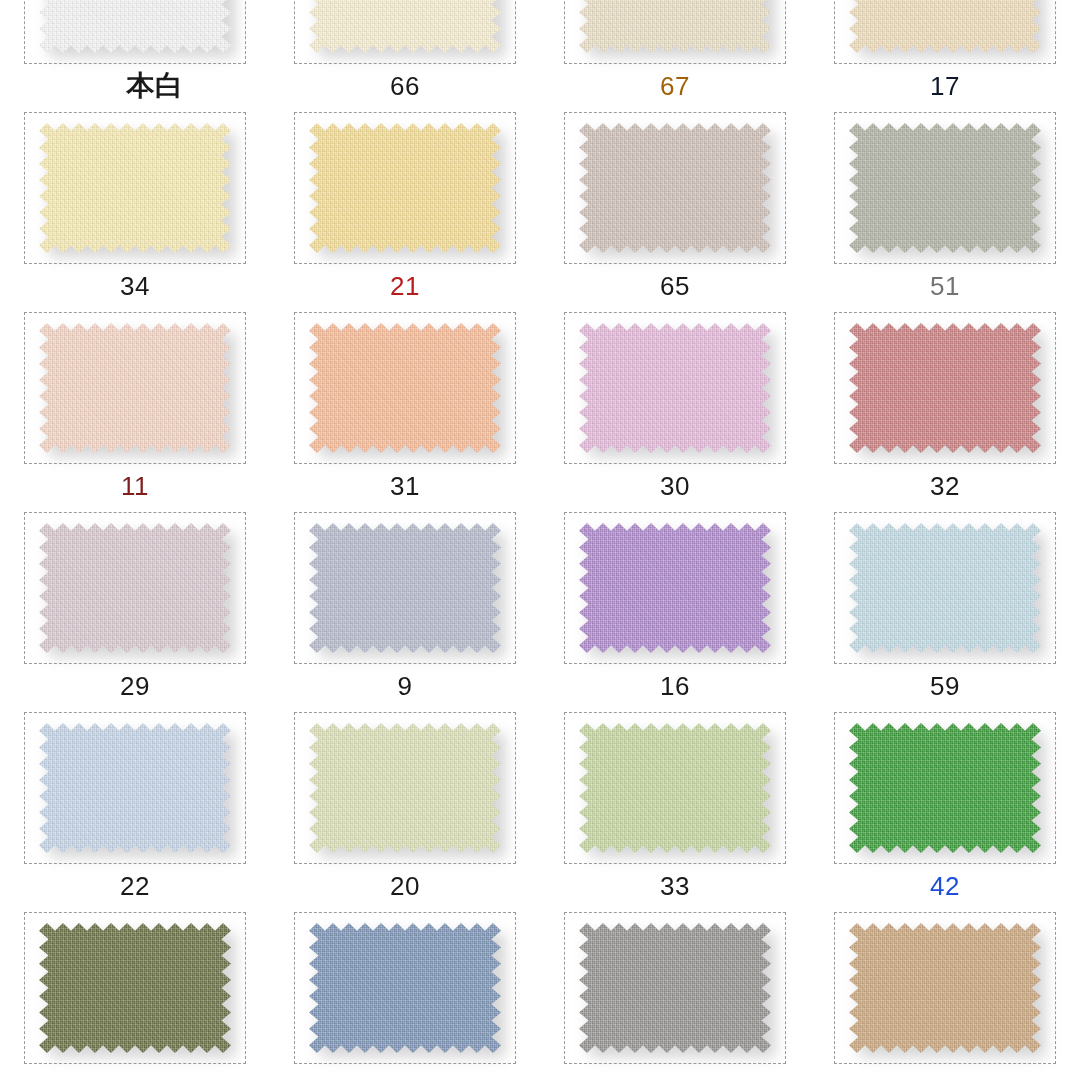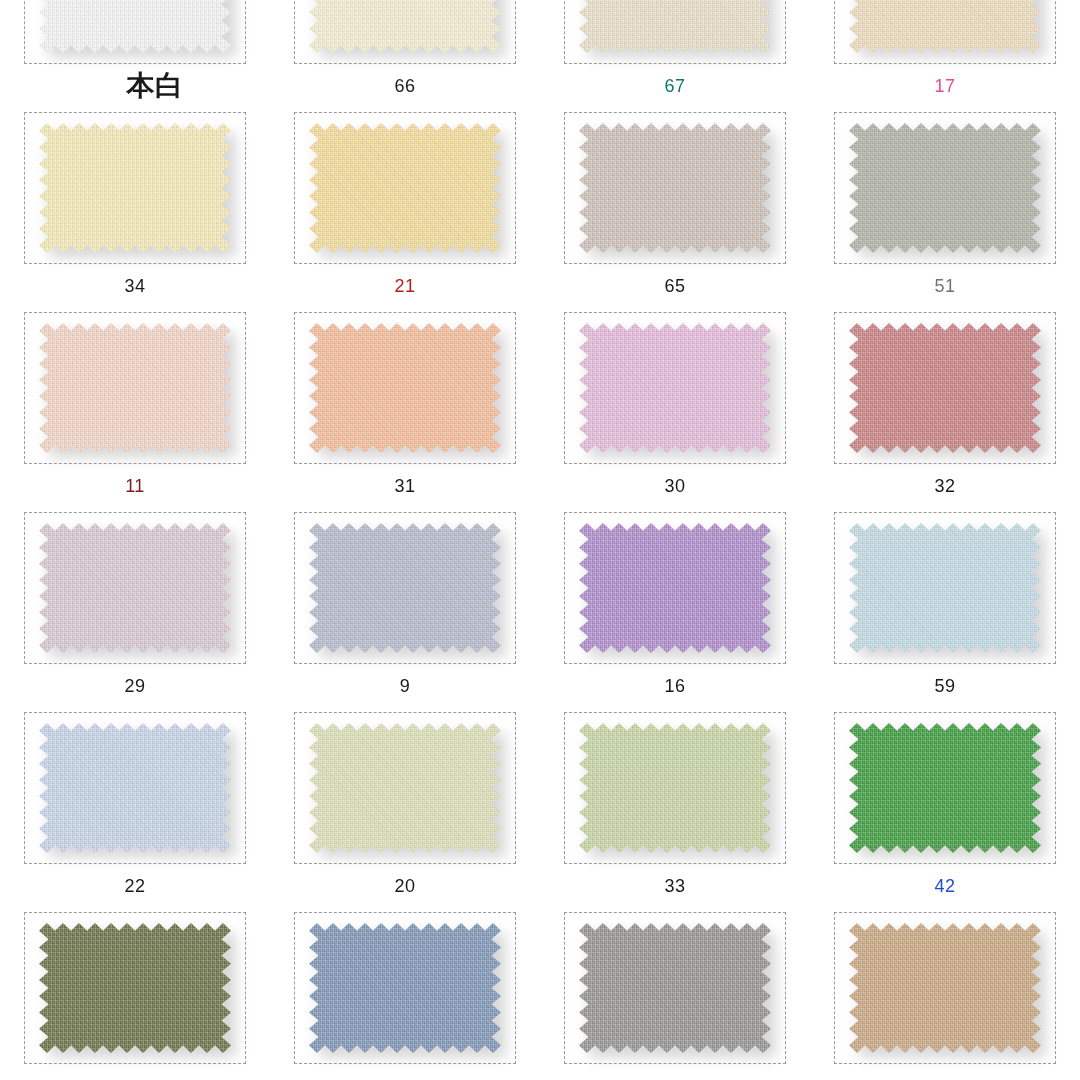--- a/index.html
+++ b/index.html
@@ -115,21 +115,21 @@
     width: 192px;
     height: 130px;
     display: flex;
     align-items: center;
     justify-content: center;
   }
   .fabric { z-index: 1; }
 
   .swatch-label {
     margin-top: 6px;
-    font-size: 18px;
+    font-size: 26px;
     line-height: 32px;
     color: #1a1a1a;
     text-align: center;
     letter-spacing: 0.5px;
     font-weight: 400;
     user-select: none;
   }
   .swatch-label.cjk {
     font-family: "DejaVu Sans", "Liberation Sans", sans-serif;
     font-size: 28px;
@@ -159,30 +159,30 @@
       </div>
       <div class="swatch-label" style="color: rgb(26, 26, 26);">66</div>
     </div>
     <div class="swatch-cell">
       <div class="swatch-frame" style="border-color: rgb(154, 154, 154);">
         <div class="fabric-wrap">
           <div class="fabric-shadow"></div>
           <div class="fabric" style="background: rgb(233, 223, 200);"></div>
         </div>
       </div>
-      <div class="swatch-label" style="color: #0f766e;">67</div>
+      <div class="swatch-label" style="color: #a16207;">67</div>
     </div>
     <div class="swatch-cell">
       <div class="swatch-frame" style="border-color: rgb(154, 154, 154);">
         <div class="fabric-wrap">
           <div class="fabric-shadow"></div>
           <div class="fabric" style="background: rgb(237, 220, 188);"></div>
         </div>
       </div>
-      <div class="swatch-label" style="color: #ec4899;">17</div>
+      <div class="swatch-label" style="color: #0f172a;">17</div>
     </div>
     <div class="swatch-cell">
       <div class="swatch-frame" style="border-color: rgb(154, 154, 154);">
         <div class="fabric-wrap">
           <div class="fabric-shadow"></div>
           <div class="fabric" style="background: rgb(245, 234, 182);"></div>
         </div>
       </div>
       <div class="swatch-label" style="color: rgb(26, 26, 26);">34</div>
     </div>

